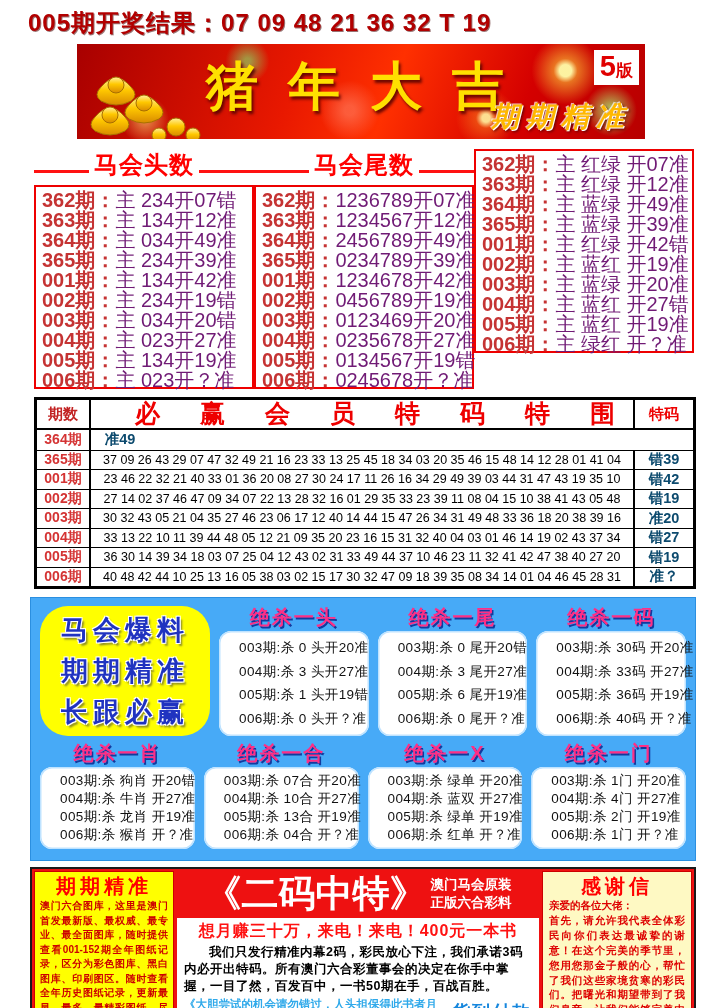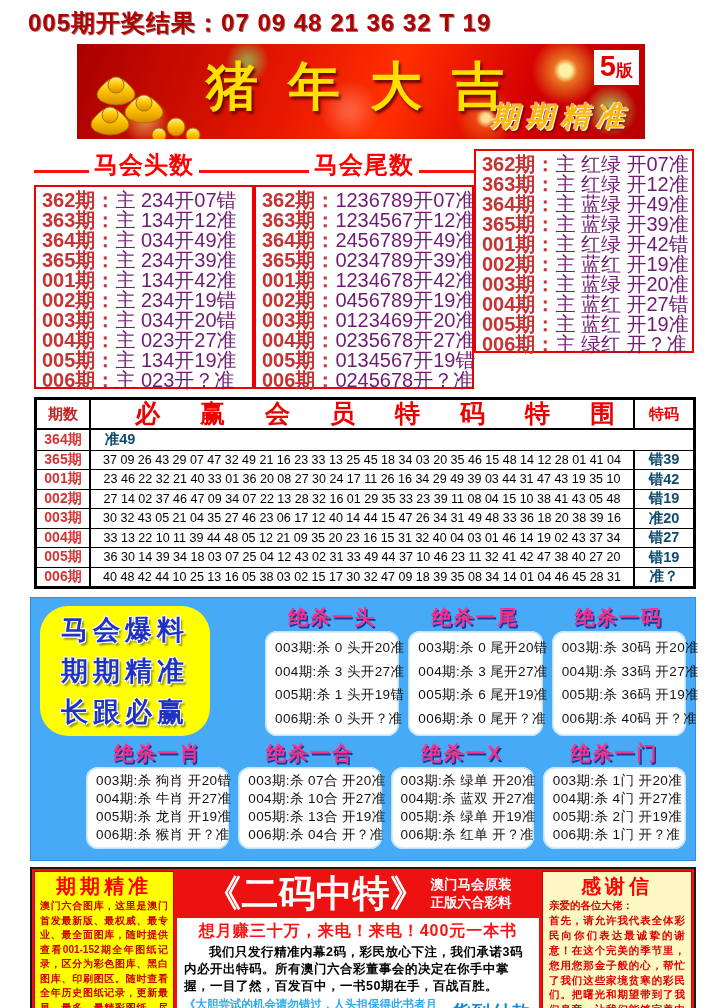--- a/index.html
+++ b/index.html
@@ -65,26 +65,26 @@
 
   
   .kill-section { margin:8px 26px 0 30px; background:#47aaf7; padding:8px 9px 11px;
     border:1px solid #2b8fe0; }
   .kill-row { display:flex; gap:9px; }
   .kill-row + .kill-row { margin-top:6px; }
   .slogan-box { flex:0 0 170px; background:#ffff00; border-radius:28px;
     display:flex; flex-direction:column; justify-content:center; gap:5px; padding:6px 0; }
   .slogan-line { text-align:center; color:#2033c0; font-size:27px; font-weight:bold; letter-spacing:5px;
     text-shadow:-1px -1px 0 #fff,1px -1px 0 #fff,-1px 1px 0 #fff,1px 1px 0 #fff,2.5px 2.5px 2px rgba(0,0,80,.45); }
-  .kill-boxes { display:flex; gap:9px; flex:1; min-width:0;margin-left:46px; }
+  .kill-boxes { display:flex; gap:9px; flex:1; min-width:0; }
   .kill-wrap { flex:1; min-width:0; display:flex; flex-direction:column; }
   .kill-title { text-align:center; color:#ff2e85; font-size:20px; font-weight:bold; letter-spacing:2px;
     text-shadow:1.5px 1.5px 0 #123a9e; margin-bottom:3px; line-height:1.1; }
   .kill-box { background:#fff; border-radius:12px; flex:1; display:flex; flex-direction:column;
-    justify-content:space-around; padding:5px 10px; box-shadow:inset 0 0 0 1.5px #bfe3ff; min-height:82px; }
+    justify-content:space-around; padding:5px 20px; box-shadow:inset 0 0 0 1.5px #bfe3ff; min-height:82px; }
   .kill-line { text-align:center; font-size:13.5px; color:#111; white-space:pre; letter-spacing:.4px; }
 
   
   .bottom-strip { margin:6px 26px 0 30px; height:146px; background:#ee1111; border:2px solid #1a1a1a;
     display:flex; gap:3px; padding:2px; }
   .bp-left { flex:0 0 140px; background:#ffff00; border:1px solid #cc0000; padding:2px 5px; overflow:hidden; }
   .bp-title { text-align:center; color:#ff0000; font-size:20px; font-weight:bold; letter-spacing:4px; line-height:1.2; }
   .bp-left-body { color:#cc0000; font-size:10px; font-weight:bold; line-height:1.45; text-align:justify; margin-top:1px; }
   .bp-center { flex:1; min-width:0; background:#fff; display:flex; flex-direction:column; }
   .bc-header { background:#ee1111; color:#ffffff; display:flex; align-items:center; justify-content:center;

